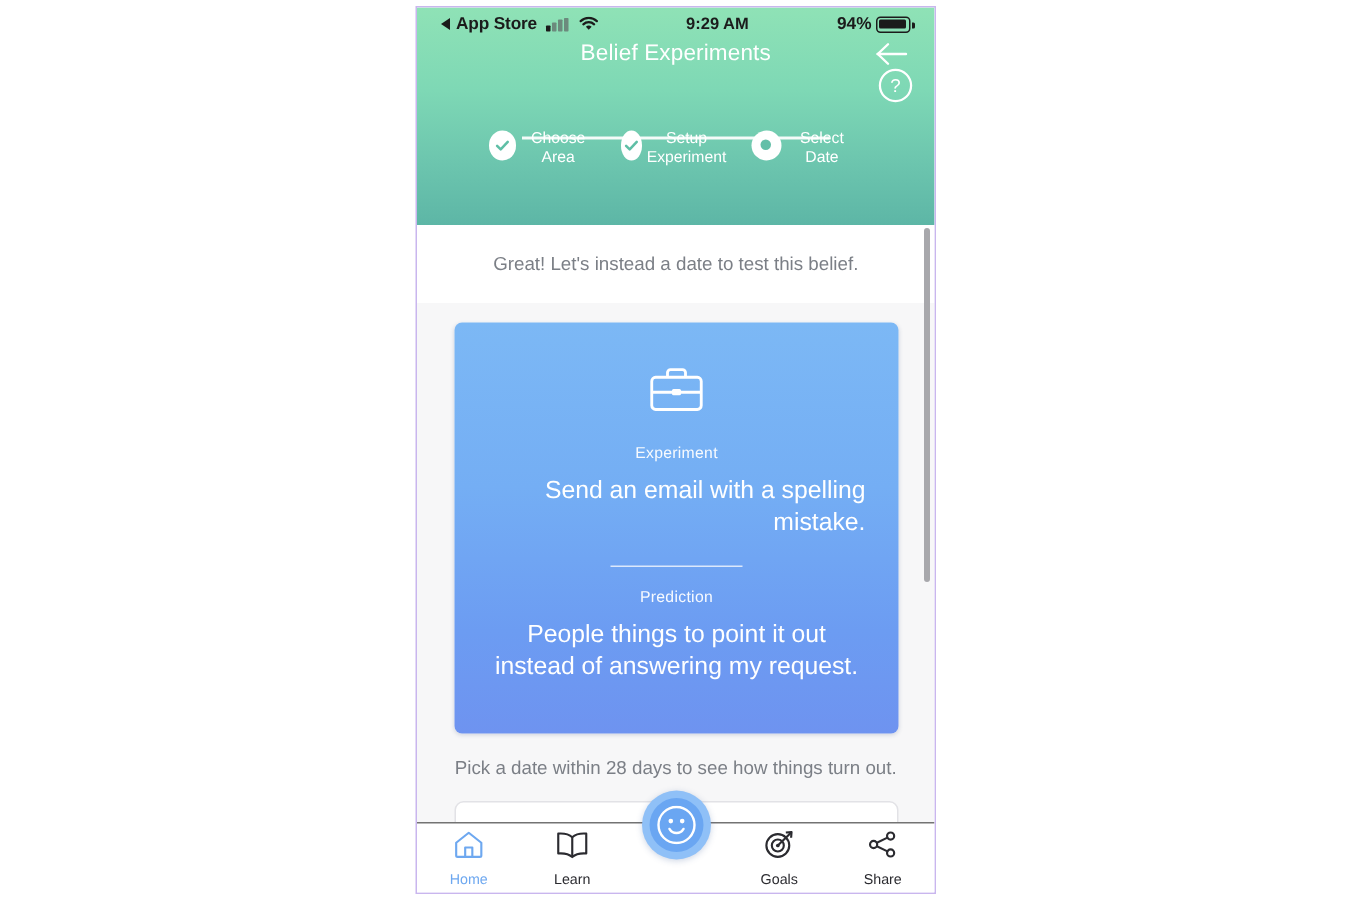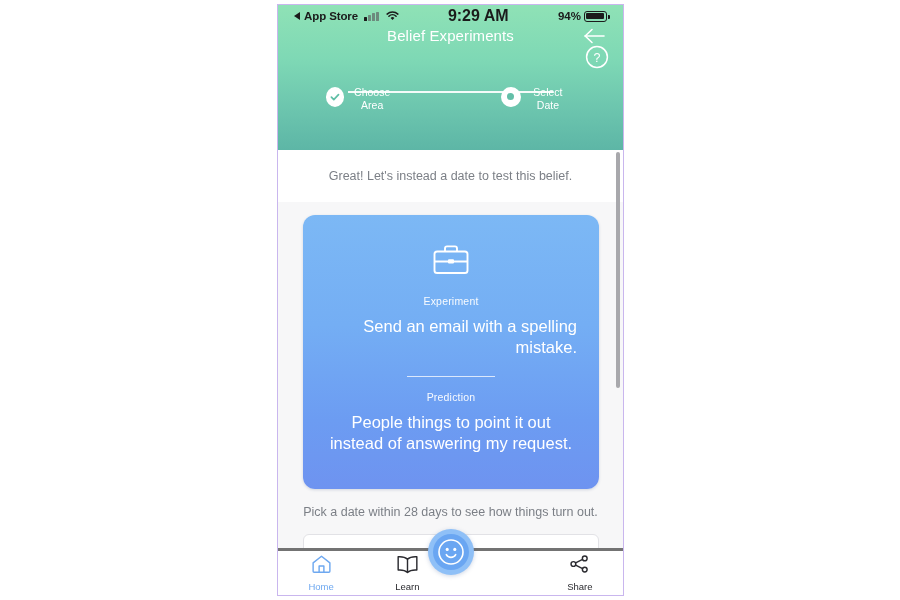--- a/index.html
+++ b/index.html
@@ -55,21 +55,21 @@
     border-right: 6px solid #1b1b1b;
     margin-right: 1px;
   }
   .sb-bars { display: flex; align-items: flex-end; gap: 1.5px; height: 9px; margin-left: 3px; }
   .sb-bars i { display: block; width: 2.5px; background: #1b1b1b; border-radius: 0.5px; }
   .sb-bars i:nth-child(1) { height: 4px; }
   .sb-bars i:nth-child(2) { height: 6px; background: #6c8a7d; }
   .sb-bars i:nth-child(3) { height: 8px; background: #6c8a7d; }
   .sb-bars i:nth-child(4) { height: 9px; background: #6c8a7d; }
   .sb-wifi { margin-left: 4px; display: flex; align-items: center; }
-  .sb-center { flex: 1; text-align: center; font-size: 16px; font-weight: bold; }
+  .sb-center { flex: 1; text-align: center; font-size: 11px; font-weight: bold; }
   .sb-right { display: flex; align-items: center; gap: 3px; }
   .sb-batt-pct { font-size: 11.5px; font-weight: bold; }
   .sb-batt {
     position: relative; width: 23px; height: 11px;
     border: 1.3px solid #1b1b1b; border-radius: 3px;
     padding: 1.2px;
   }
   .sb-batt::after {
     content: ""; position: absolute; right: -3.5px; top: 3px;
     width: 2px; height: 4px; background: #1b1b1b; border-radius: 0 1px 1px 0;
@@ -139,21 +139,21 @@
     height: 52px;
     display: flex; align-items: center; justify-content: center;
     padding: 0 18px;
   }
   .intro-text { color: #7b7f86; font-size: 12.5px; text-align: center; }
 
   .card {
     position: absolute;
     left: 25px; top: 65px;
     width: 296px; height: 274px;
-    border-radius: 12px;
+    border-radius: 5px;
     background: linear-gradient(180deg, #7cb8f5 0%, #74aef4 40%, #6c9cf2 75%, #6e93f0 100%);
     box-shadow: 0 1px 3px rgba(40,60,110,0.18);
     padding: 18px 22px 16px 22px;
     display: flex; flex-direction: column; align-items: center;
     color: #ffffff;
     overflow: hidden;
   }
   .card-icon { margin-top: 8px; margin-bottom: 14px; }
   .card-kicker { font-size: 10.5px; letter-spacing: 0.2px; opacity: 0.95; }
   .card-headline {
@@ -205,21 +205,21 @@
     border-radius: 2px;
     cursor: pointer;
   }
 
   
   .tabbar {
     position: relative;
     flex: 0 0 auto;
     height: 47px;
     background: #ffffff;
-    border-top: 3px solid #737373;
+    border-top: 1px solid #737373;
     display: flex;
     align-items: center;
   }
   .tab {
     flex: 1;
     display: flex; flex-direction: column;
     align-items: center; justify-content: center;
     gap: 3px;
     cursor: pointer;
     height: 100%;
@@ -301,20 +301,28 @@
 
           <div class="step">
             <div class="step-dot">
               <svg width="12" height="12" viewBox="0 0 12 12">
                 <path d="M2.4 6.2 L4.8 8.6 L9.5 3.6" stroke="#5fbfa6" stroke-width="1.7" fill="none" stroke-linecap="round" stroke-linejoin="round"></path>
               </svg>
             </div>
             <div class="step-label">Choose Area</div>
           </div>
 
+          <div class="step">
+            <div class="step-dot">
+              <svg width="12" height="12" viewBox="0 0 12 12">
+                <path d="M2.4 6.2 L4.8 8.6 L9.5 3.6" stroke="#5fbfa6" stroke-width="1.7" fill="none" stroke-linecap="round" stroke-linejoin="round"></path>
+              </svg>
+            </div>
+            <div class="step-label">Setup Experiment</div>
+          </div>
 
           <div class="step">
             <div class="step-dot current"></div>
             <div class="step-label">Select Date</div>
           </div>
 
         </div>
       </div>
     </div>
 
@@ -366,20 +374,32 @@
           <svg width="23" height="20" viewBox="0 0 24 21">
             <path d="M12 5.4 C9.7 3.3 6.3 2.6 2.2 2.9 V16.8 C6.3 16.5 9.7 17.2 12 19.3 C14.3 17.2 17.7 16.5 21.8 16.8 V2.9 C17.7 2.6 14.3 3.3 12 5.4 Z" stroke="#2b2b30" stroke-width="1.5" fill="none" stroke-linejoin="round"></path>
             <path d="M12 5.4 V19.3" stroke="#2b2b30" stroke-width="1.5" fill="none"></path>
           </svg>
         </span>
         <span class="tab-label">Learn</span>
       </div>
 
       <div class="tab spacer"></div>
 
+      <div class="tab">
+        <span>
+          <svg width="21" height="20" viewBox="0 0 22 21">
+            <circle cx="10" cy="11.2" r="8" stroke="#2b2b30" stroke-width="1.5" fill="none"></circle>
+            <circle cx="10" cy="11.2" r="4.2" stroke="#2b2b30" stroke-width="1.5" fill="none"></circle>
+            <circle cx="10" cy="11.2" r="1.3" fill="#2b2b30"></circle>
+            <path d="M10 11.2 L19.2 2.2" stroke="#2b2b30" stroke-width="1.5" stroke-linecap="round"></path>
+            <path d="M15.6 2.1 L19.6 1.8 L19.3 5.8" stroke="#2b2b30" stroke-width="1.5" fill="none" stroke-linejoin="round"></path>
+          </svg>
+        </span>
+        <span class="tab-label">Goals</span>
+      </div>
 
       <div class="tab">
         <span>
           <svg width="21" height="20" viewBox="0 0 22 21">
             <circle cx="16.5" cy="4.6" r="2.5" stroke="#2b2b30" stroke-width="1.5" fill="none"></circle>
             <circle cx="16.5" cy="16.4" r="2.5" stroke="#2b2b30" stroke-width="1.5" fill="none"></circle>
             <circle cx="4.6" cy="10.5" r="2.5" stroke="#2b2b30" stroke-width="1.5" fill="none"></circle>
             <path d="M6.9 9.3 L14.3 5.7" stroke="#2b2b30" stroke-width="1.5" stroke-linecap="round"></path>
             <path d="M6.9 11.7 L14.3 15.3" stroke="#2b2b30" stroke-width="1.5" stroke-linecap="round"></path>
           </svg>

